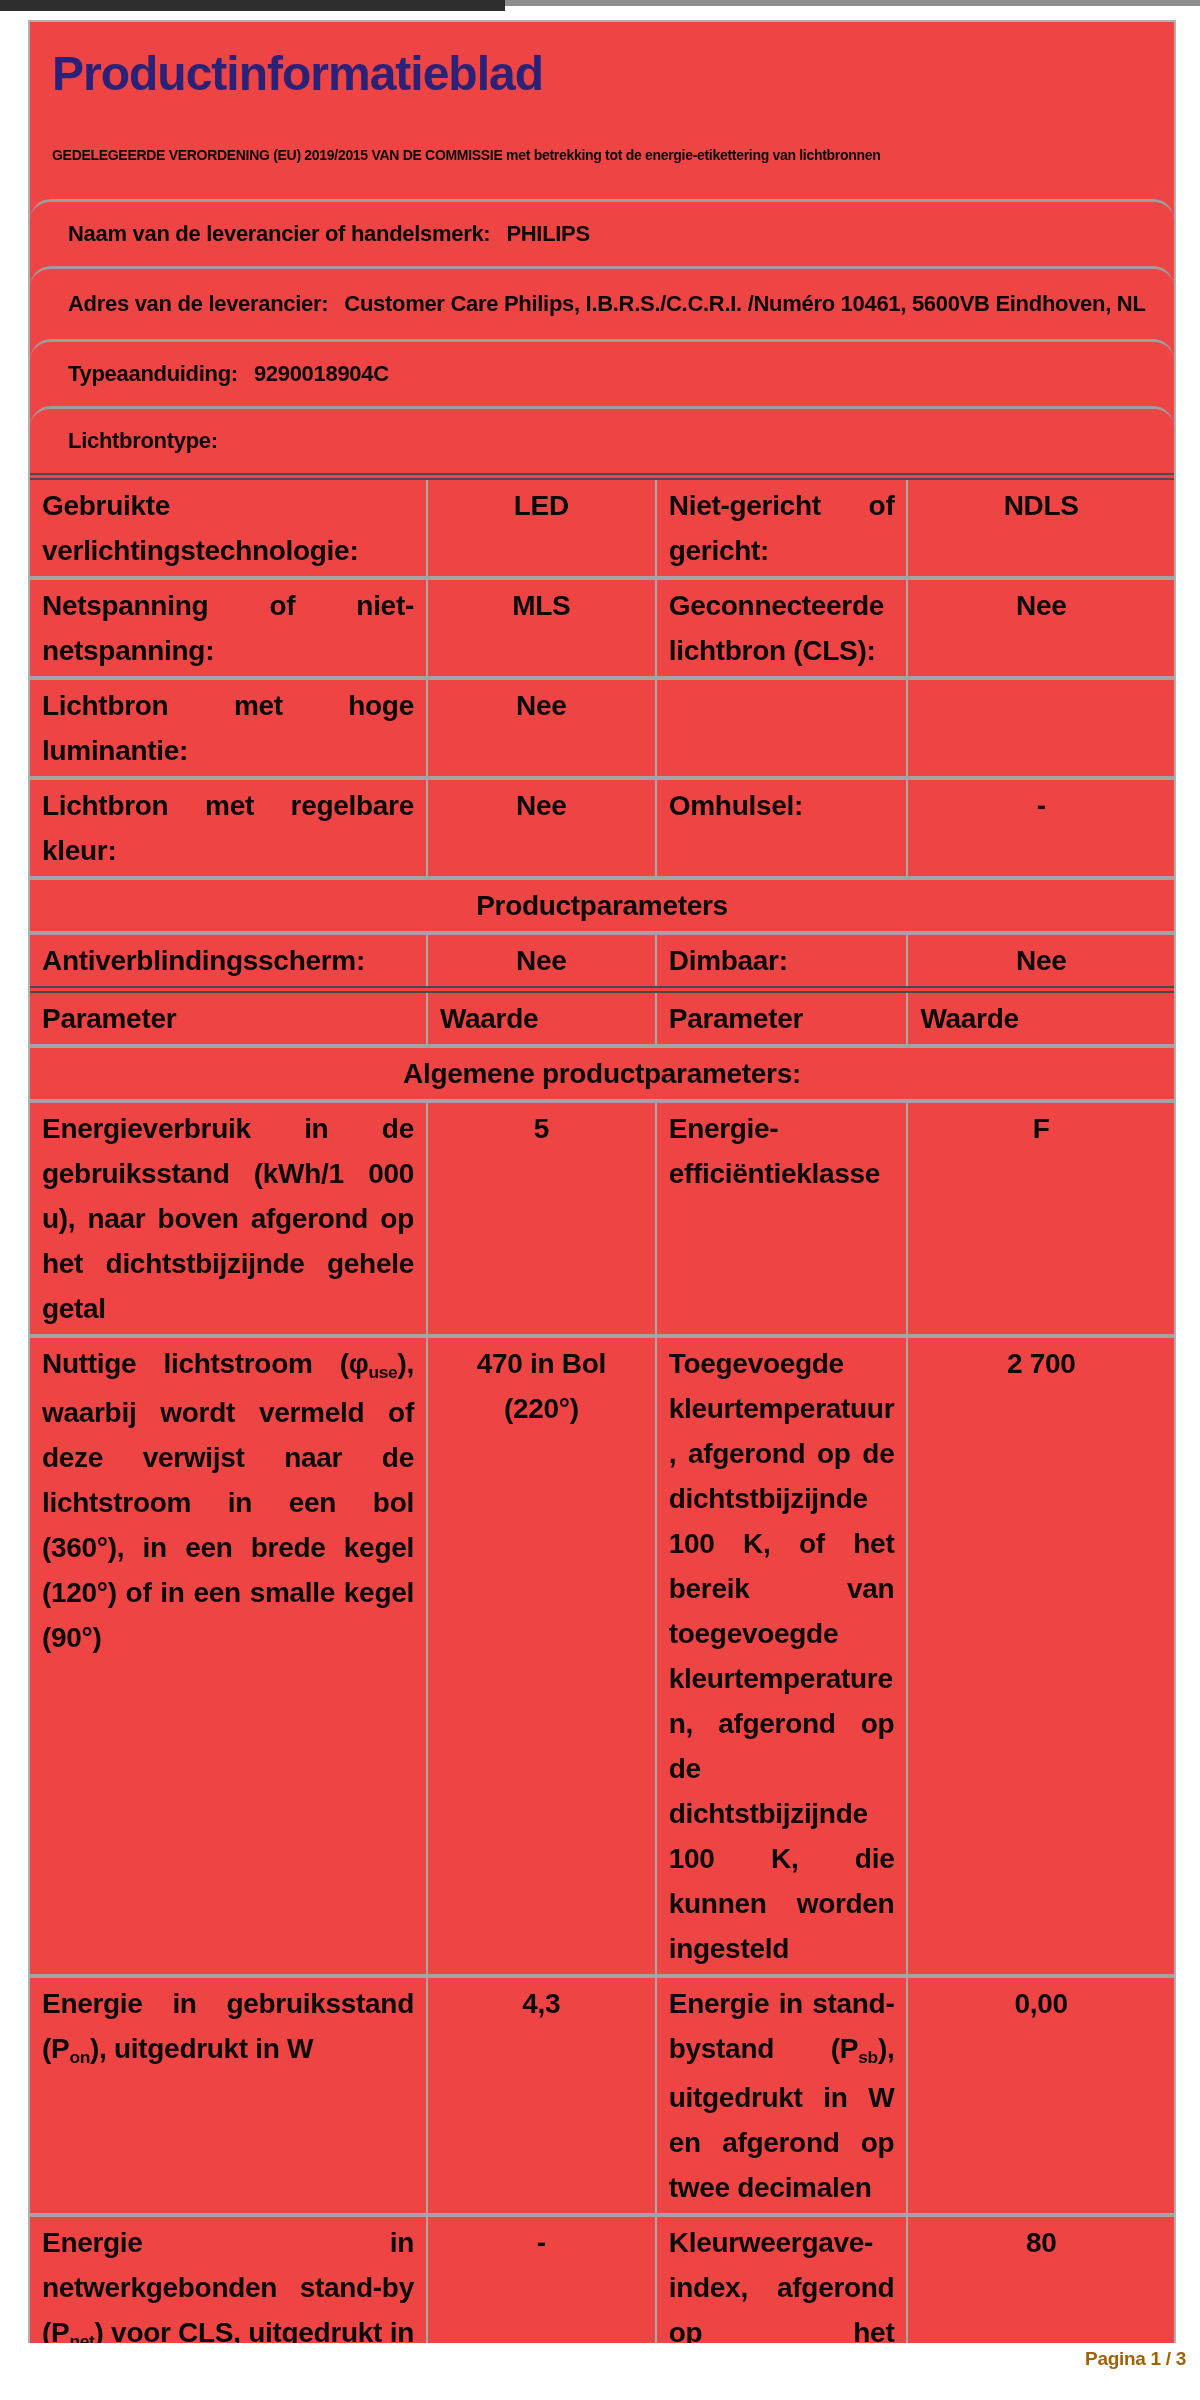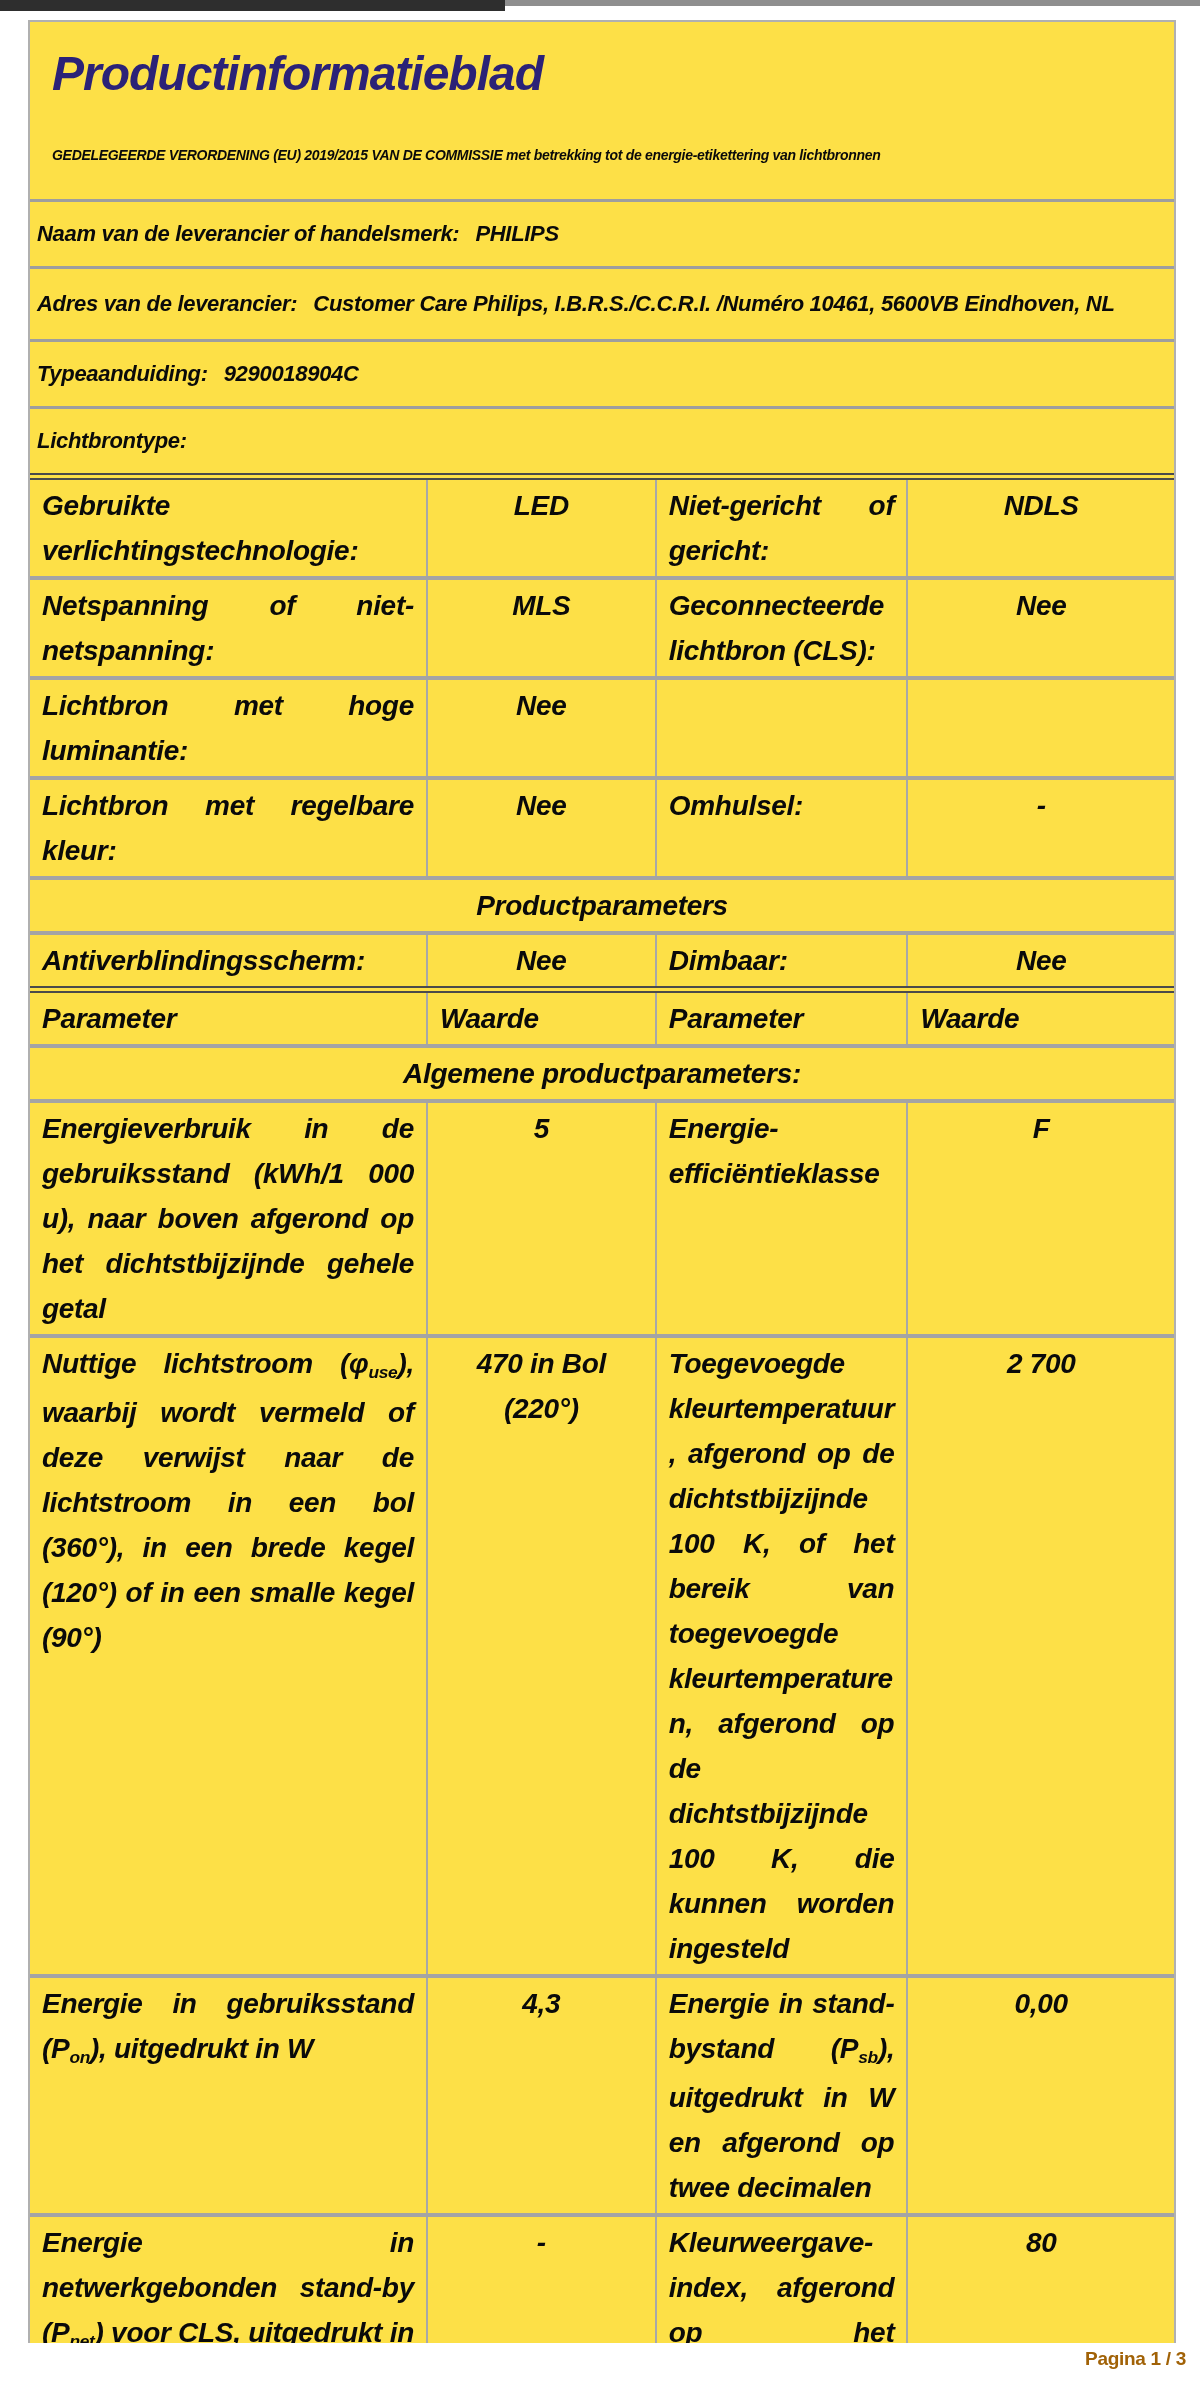--- a/index.html
+++ b/index.html
@@ -9,33 +9,33 @@
     font-weight:700;color:#0a0a0a;overflow:hidden;
     -webkit-font-smoothing:antialiased;
   }
   
   .strip-light{position:absolute;top:0;left:0;width:1200px;height:6px;background:#8f8f8f;}
   .strip-dark{position:absolute;top:0;left:0;width:505px;height:11px;background:#2e2e2e;}
 
   .page{
     position:absolute;left:28px;top:20px;width:1148px;height:2323px;
     border-top:2px solid #b0b0b0;border-left:2px solid #b0b0b0;border-right:2px solid #b0b0b0;
-    box-sizing:border-box;background:#fde047;overflow:hidden;font-style:italic;
+    box-sizing:border-box;background:#ef4444;overflow:hidden;
   }
 
   .doc-header{padding:26px 18px 24px 22px;}
   .doc-title{
     margin:0 0 34px 0;font-size:48px;line-height:1.1;color:#2b2277;
     letter-spacing:-1px;font-weight:700;
   }
   .regulation{margin:0;font-size:14px;line-height:40px;letter-spacing:-0.3px;text-align:justify;}
 
   .info-row{
-    border-top:3px solid #9e9e9e;padding:11px 18px 11px 7px;
-    font-size:22px;line-height:42px;letter-spacing:-0.3px;
+    border-top:3px solid #9e9e9e;padding:11px 18px 11px 38px;
+    font-size:22px;line-height:42px;letter-spacing:-0.3px;border-radius:21px;
   }
   .info-row .val{margin-left:16px;}
   .info-row.tall{padding-top:14px;padding-bottom:14px;}
 
   table.main{
     width:100%;border-collapse:collapse;table-layout:fixed;
     font-size:28px;letter-spacing:-0.3px;
   }
   table.main td{
     vertical-align:top;line-height:45px;padding:3px 12px;

